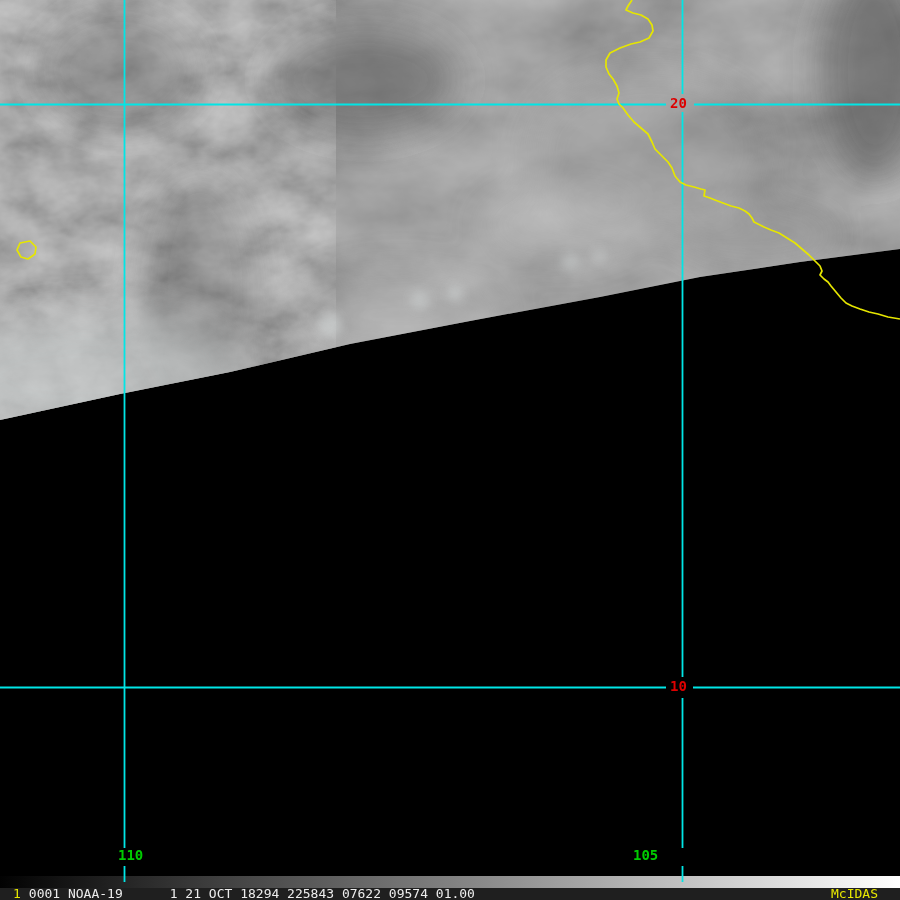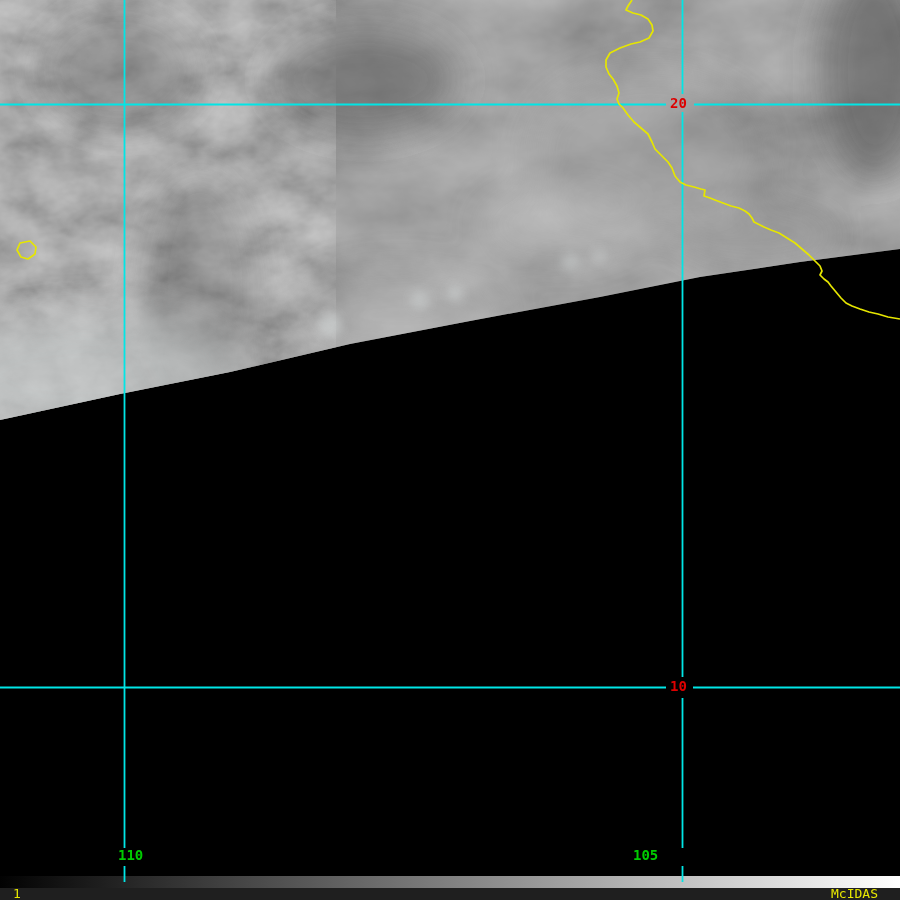--- a/index.html
+++ b/index.html
@@ -159,16 +159,17 @@
 
   <span class="grid-label lat-label" id="lat-label-20">20</span>
   <span class="grid-label lat-label" id="lat-label-15">10</span>
   <span class="grid-label lon-label" id="lon-label-110">110</span>
   <span class="grid-label lon-label" id="lon-label-105">105</span>
 
   <div class="brightness-bar"></div>
 
   <div class="status-bar">
     <span class="frame-num">1</span>
+    <span class="img-label">0001 NOAA-19      1 21 OCT 18294 225843 07622 09574 01.00</span>
     <span class="brand">McIDAS</span>
   </div>
 
 </div>
 
 </body></html>

